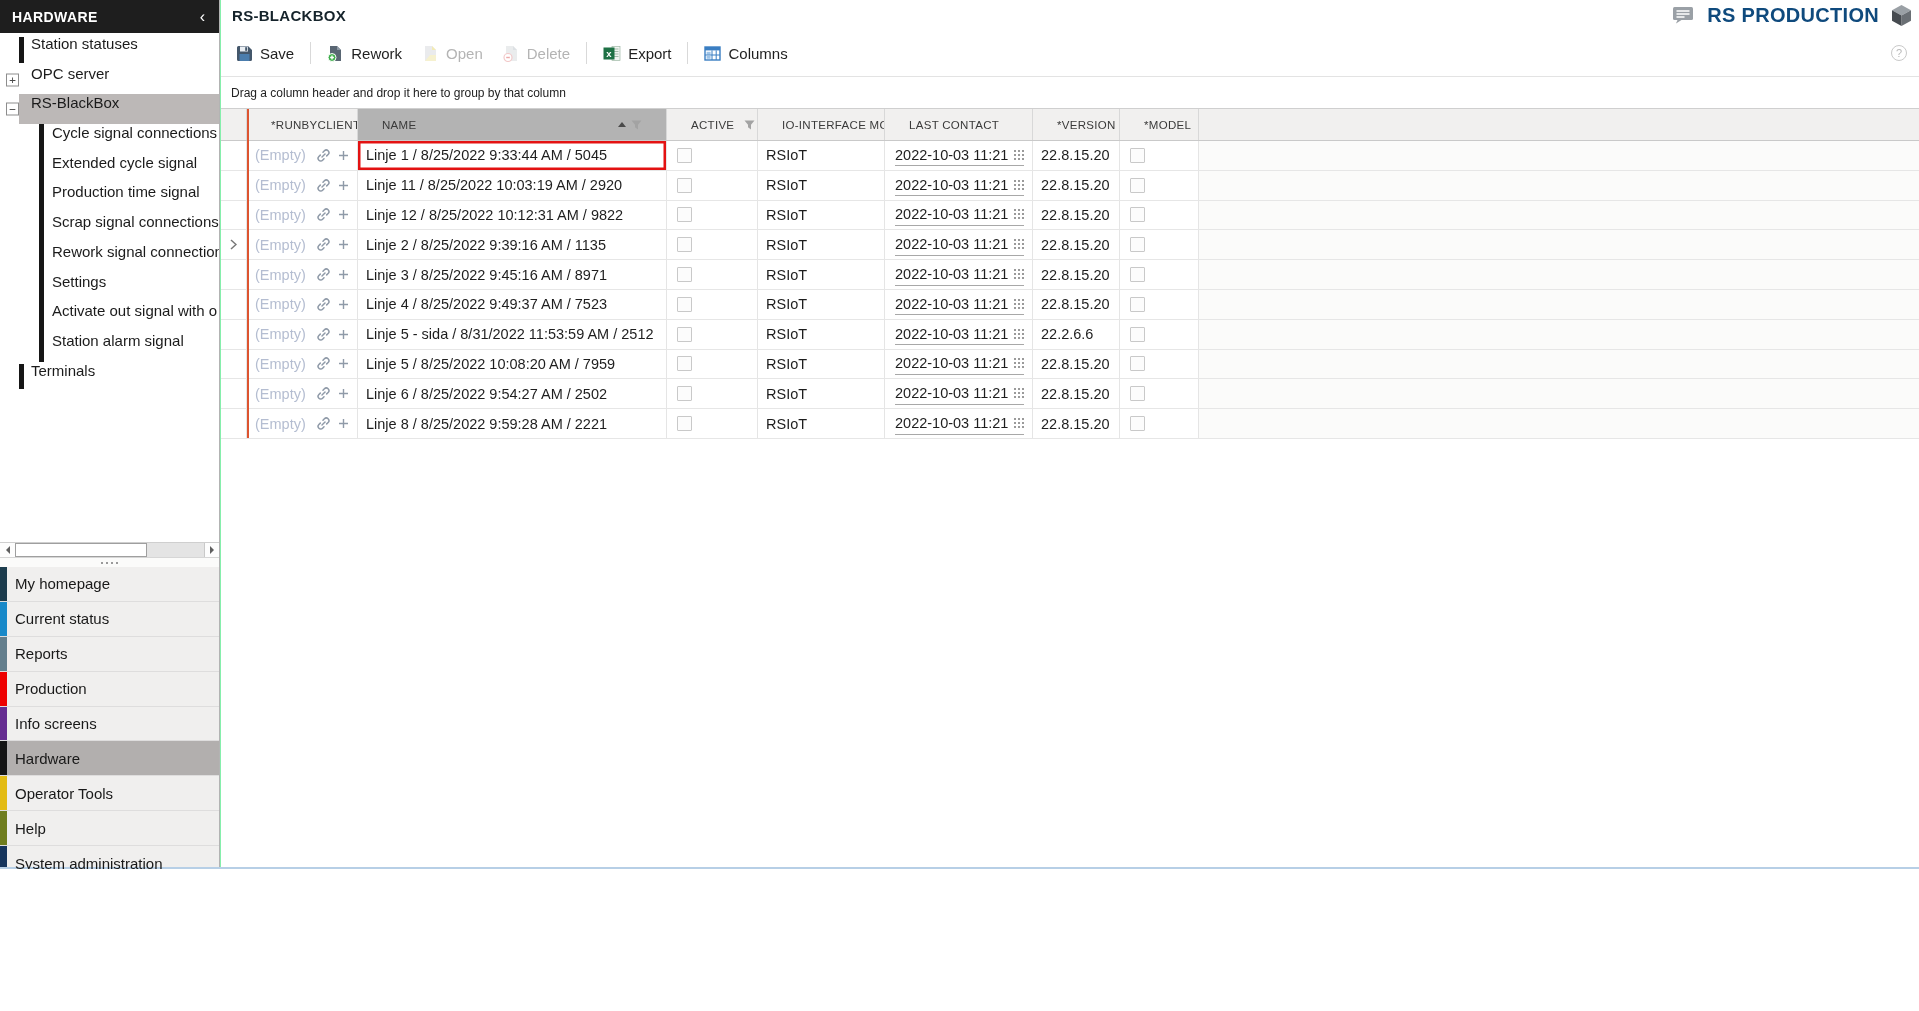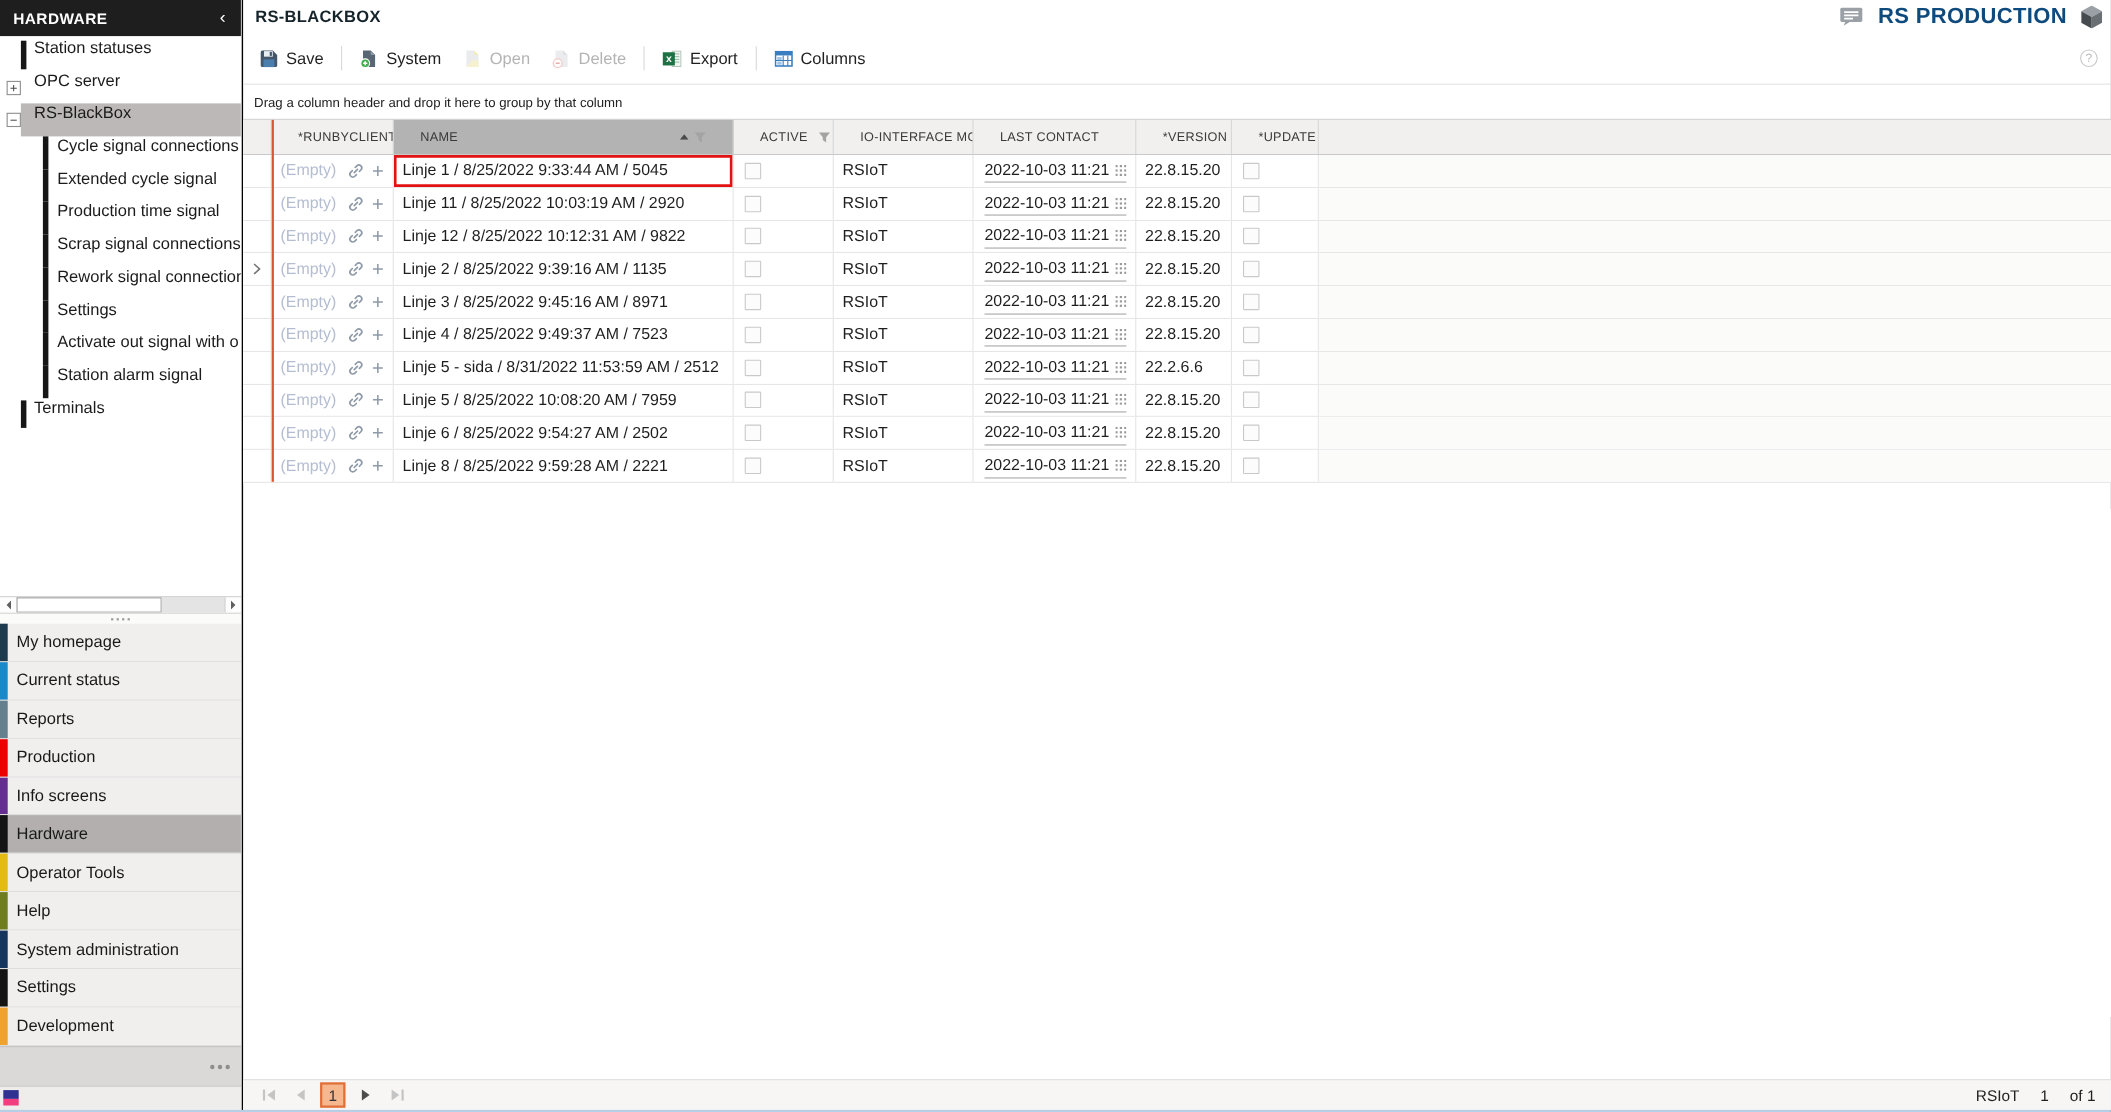--- a/index.html
+++ b/index.html
@@ -1,18 +1,18 @@
 <!DOCTYPE html>
 <html><head>
 <meta charset="utf-8">
 <style>
   html,body{margin:0;padding:0;background:#fff;}
   *{box-sizing:border-box;}
-  .app{position:relative;width:1919px;height:1011px;overflow:hidden;
-       font-family:"Liberation Sans","DejaVu Sans",sans-serif;color:#1e1e1e;background:#000000;}
+  .app{position:relative;width:1919px;height:869px;overflow:hidden;
+       font-family:"Liberation Sans","DejaVu Sans",sans-serif;color:#1e1e1e;background:#86efac;}
 
   
   .sidebar{position:absolute;left:0;top:0;width:220px;height:1009px;background:#fff;border-right:1px solid #b3b3b3;}
   .sb-header{position:absolute;left:0;top:0;width:100%;height:33px;background:#1e1e1e;color:#fff;
              display:flex;align-items:center;padding:0 10px 0 12px;}
   .sb-title{font-size:14px;font-weight:bold;letter-spacing:.4px;}
   .sb-collapse{margin-left:auto;font-size:16px;line-height:1;color:#fff;cursor:pointer;padding:0 4px;}
   .tree{position:absolute;left:0;top:33px;width:100%;height:509px;background:#fff;overflow:hidden;padding-top:2px;}
   .tree-row{position:relative;height:29.7px;display:flex;align-items:flex-start;font-size:15px;color:#1b1b1b;cursor:default;}
   .tree-row .t-label{position:relative;z-index:2;white-space:nowrap;}
@@ -266,21 +266,21 @@
         <i class="tsep"></i>
         <div class="tbtn">
           <span class="ticon">
             <svg width="17" height="17" viewBox="0 0 17 17">
               <path d="M3 1h7l4 4v11H3Z" fill="#596673"></path>
               <path d="M10 1l4 4h-4Z" fill="#8d99a5"></path>
               <circle cx="5" cy="12.5" r="4" fill="#3fae4c" stroke="#fff" stroke-width="1"></circle>
               <path d="M5 10.6v3.8M3.1 12.5h3.8" stroke="#fff" stroke-width="1.4"></path>
             </svg>
           </span>
-          <span>System</span>
+          <span>Rework</span>
         </div>
         <div class="tbtn dis">
           <span class="ticon">
             <svg width="17" height="17" viewBox="0 0 17 17">
               <path d="M3 1h7l4 4v11H3Z" fill="#d9dcdf"></path>
               <path d="M10 1l4 4h-4Z" fill="#eadc7a"></path>
               <path d="M3 16l5-6h6v6Z" fill="#efe6a8"></path>
             </svg>
           </span>
           <span>Open</span>
@@ -379,21 +379,21 @@
           <div class="h-cell" style="width: 87px; flex: 0 0 auto;">
             <span>*VERSION</span>
             <span class="sp"></span>
             <span class="ticon">
               <svg width="11" height="10" viewBox="0 0 11 10">
                 <path d="M0.5 0.5h10L7 4.8V9.5L4 7.2V4.8Z" fill="#a3a3a3"></path>
               </svg>
             </span>
           </div>
           <div class="h-cell" style="width: 79px; flex: 0 0 auto;">
-            <span>*UPDATE</span>
+            <span>*MODEL</span>
             <span class="sp"></span>
             <span class="ticon">
               <svg width="11" height="10" viewBox="0 0 11 10">
                 <path d="M0.5 0.5h10L7 4.8V9.5L4 7.2V4.8Z" fill="#a3a3a3"></path>
               </svg>
             </span>
           </div>
           <div class="h-cell fill"></div>
         </div>
       <div id="gbody">

